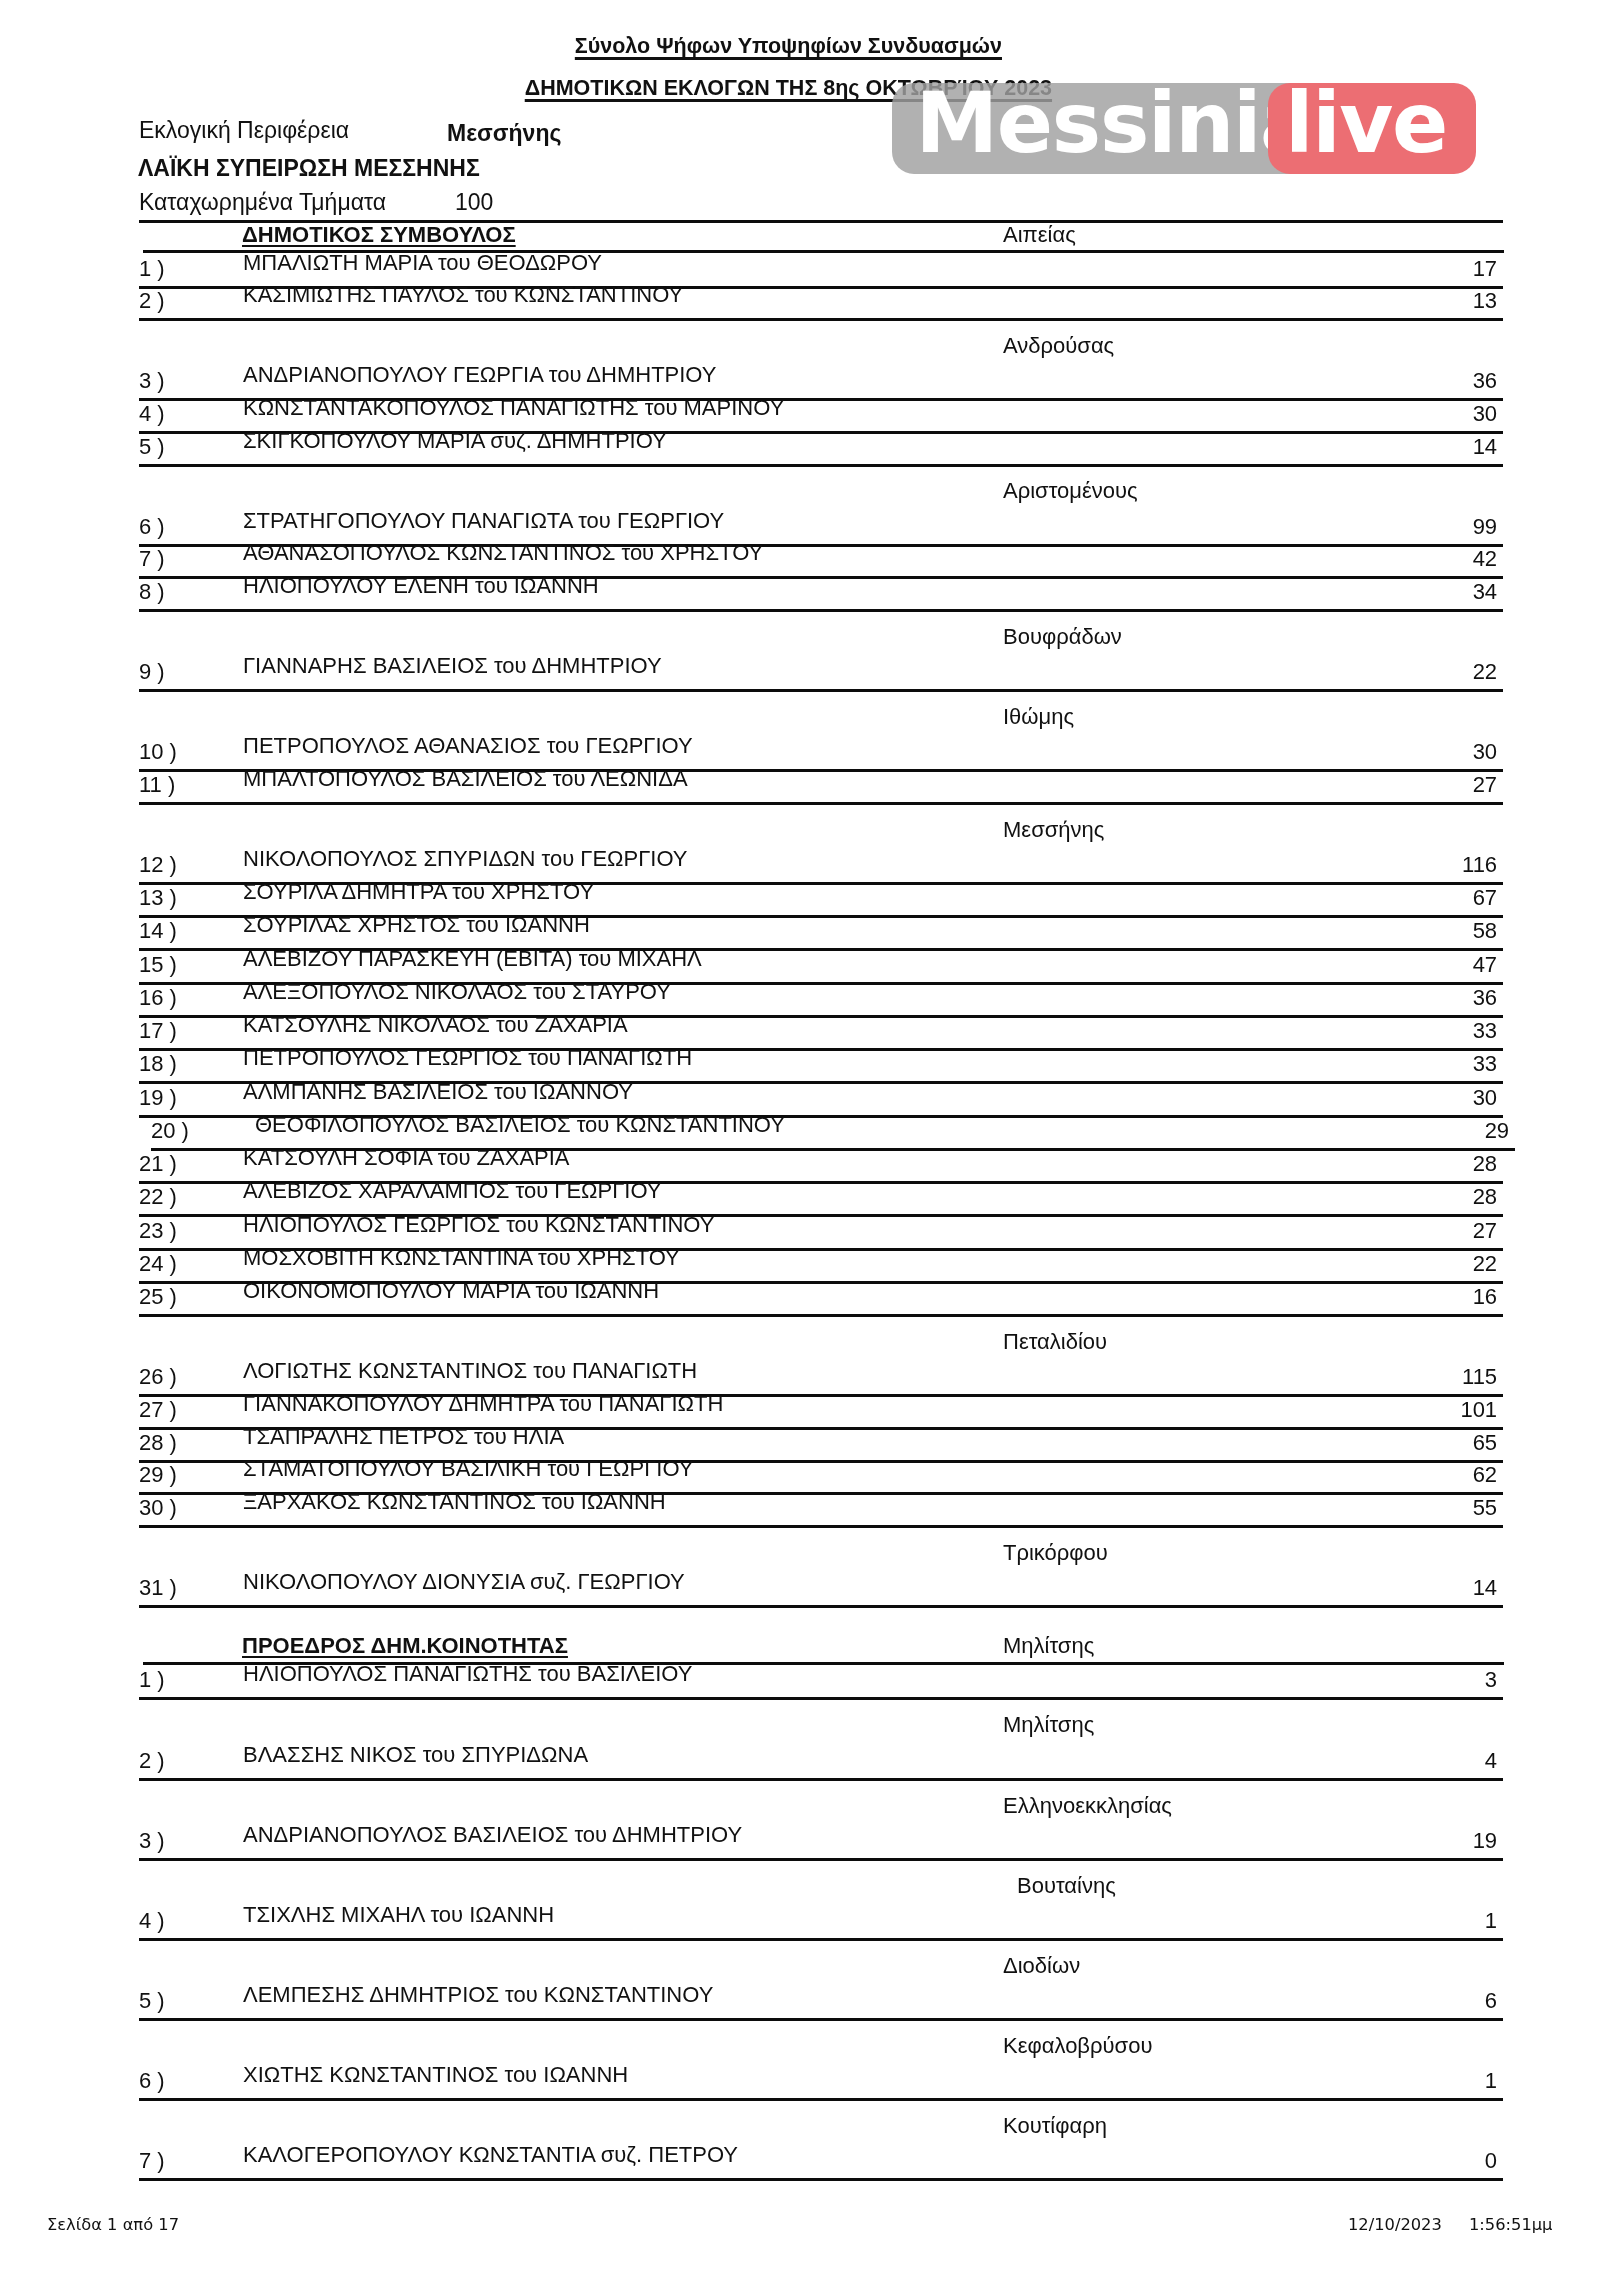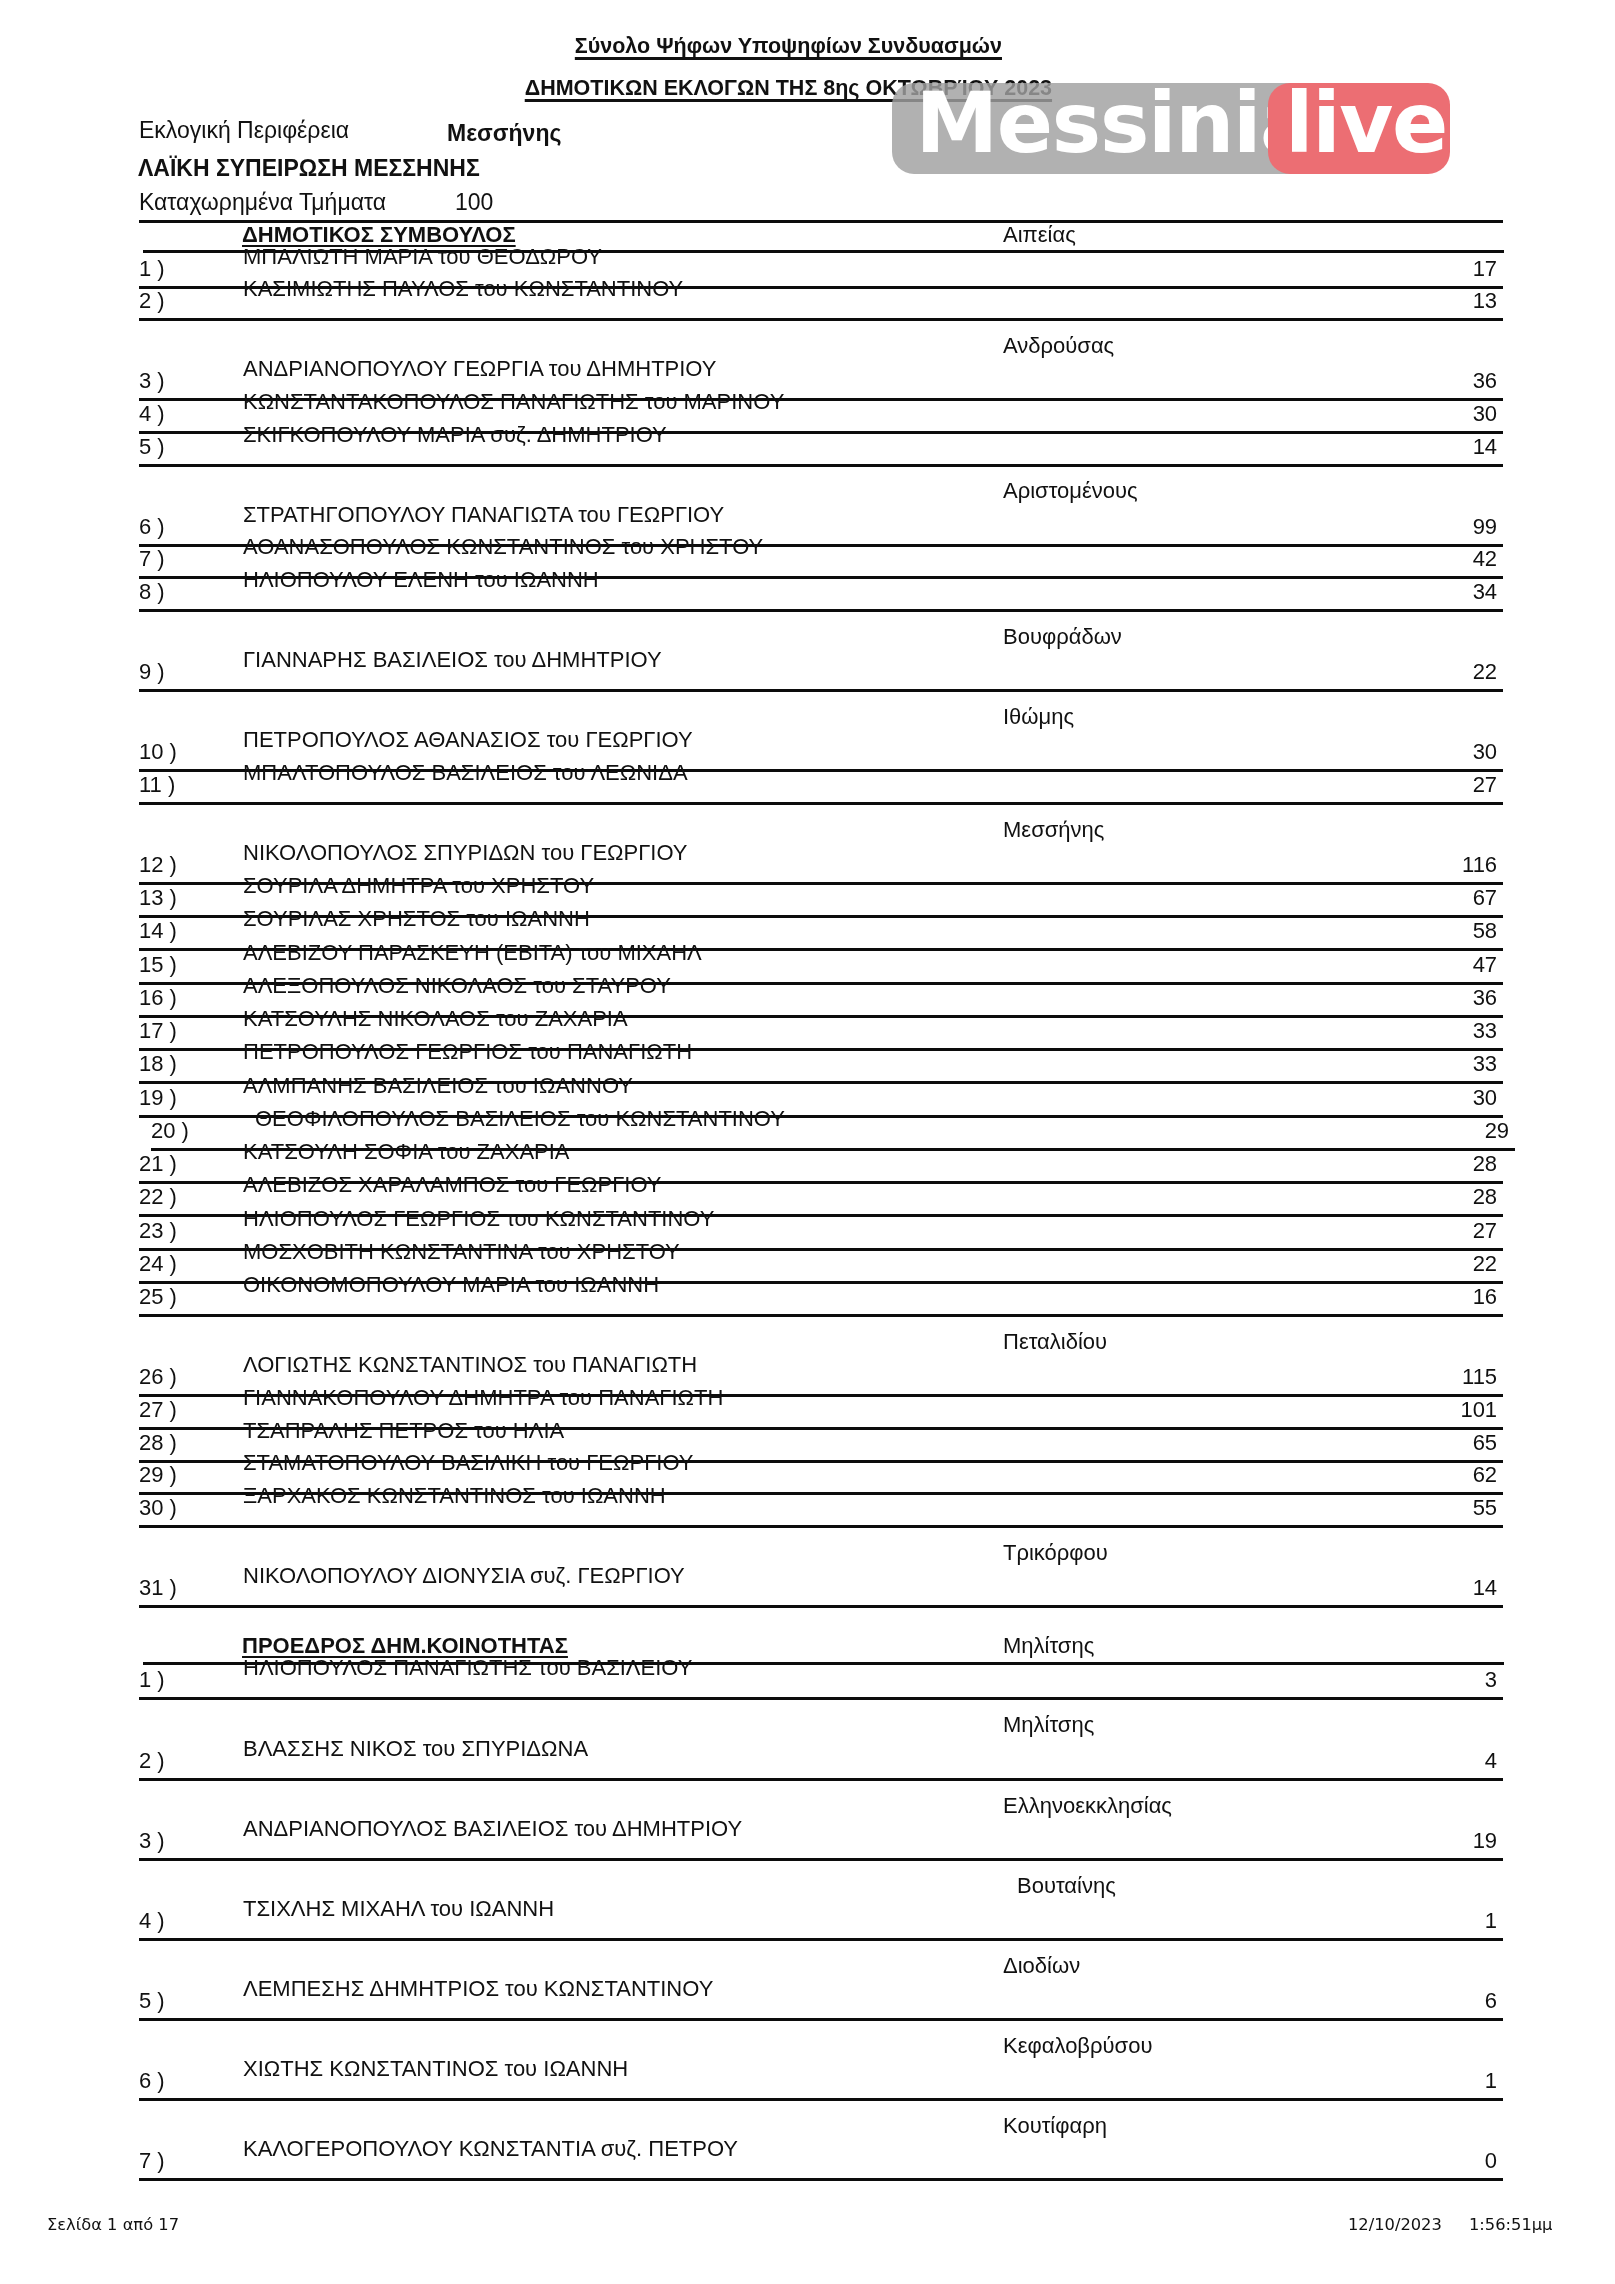--- a/index.html
+++ b/index.html
@@ -12,31 +12,31 @@
 
   .meta { position: absolute; font-size: 23px; white-space: nowrap; }
   .bold { font-weight: bold; }
 
   
   #wm { position: absolute; left: 892px; top: 83px; width: 570px; height: 91px; z-index: 5; }
   #wm-grey { position: absolute; left: 0; top: 0; width: 404px; height: 91px; background: rgba(160,160,160,0.82);
              border-radius: 22px 0 0 22px; }
   #wm-grey-text { position: absolute; left: 23.5px; top: -7.8px; font-size: 83px; font-weight: bold; color: #fff;
                   letter-spacing: -1.3px; font-family: "DejaVu Sans", sans-serif; }
-  #wm-red { position: absolute; left: 376px; top: 0; width: 182px; height: 91px; background: #ec6e73;
+  #wm-red { position: absolute; left: 376px; top: 0; width: 208px; height: 91px; background: #ec6e73;
             border-radius: 22px; }
   #wm-red-text { position: absolute; left: 17px; top: -7.8px; font-size: 83px; font-weight: bold; color: #fff;
                  letter-spacing: -1.3px; font-family: "DejaVu Sans", sans-serif; }
 
   .rule { position: absolute; left: 139px; width: 1364px; height: 3.3px; background: #0c0c0c; }
 
   #table { position: absolute; left: 0; top: 0; width: 100%; }
   .row { position: absolute; left: 139px; width: 1364px; height: 33px; }
   .row .idx { position: absolute; left: 0; bottom: 5.2px; font-size: 22px; }
-  .row .name { position: absolute; left: 104px; bottom: 17px; font-size: 22px; white-space: nowrap; }
+  .row .name { position: absolute; left: 104px; bottom: 11px; font-size: 22px; white-space: nowrap; }
   .row .votes { position: absolute; right: 5.9px; bottom: 5.2px; font-size: 22px; }
   .row .line { position: absolute; left: 0; right: 0; bottom: -2px; height: 3.3px; background: #0c0c0c; }
   .sec-label { position: absolute; left: 1003px; font-size: 22px; white-space: nowrap; }
   .col-head { position: absolute; left: 242px; font-size: 22px; font-weight: bold; text-decoration: underline;
               text-decoration-thickness: 2px; text-underline-offset: 2.6px; white-space: nowrap; }
 
   .footer { position: absolute; top: 2215px; font-size: 16.3px; font-family: "DejaVu Sans", sans-serif; white-space: nowrap; }
 </style>
 </head>
 <body>

